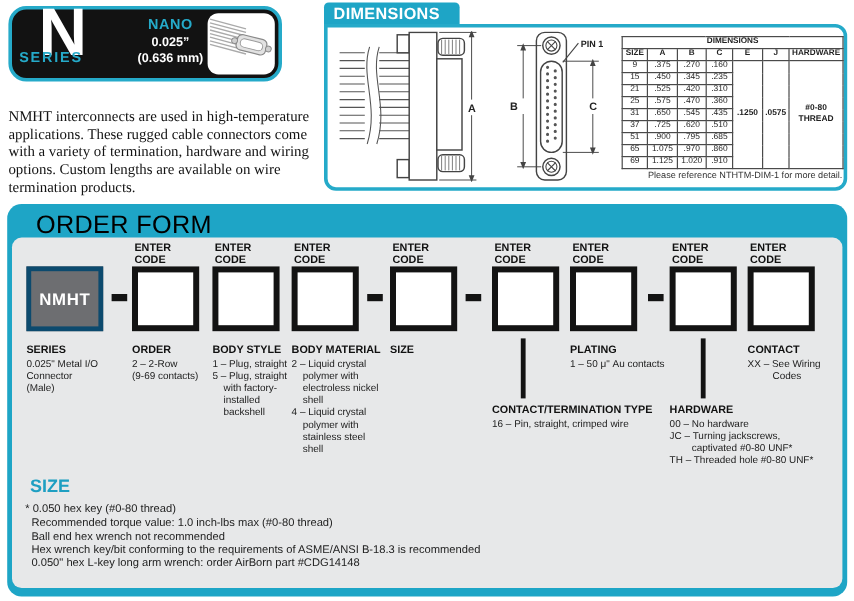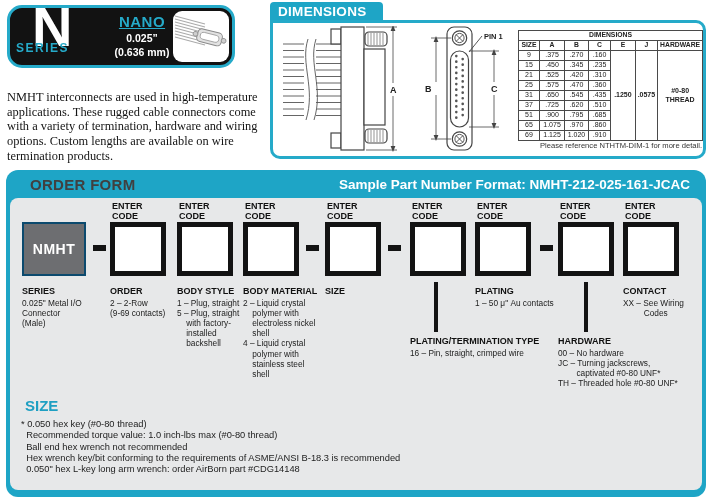--- a/index.html
+++ b/index.html
@@ -4,21 +4,21 @@
 <style>
   html,body{margin:0;padding:0;background:#fff;}
   .page{position:relative;width:712px;height:501px;background:#fff;overflow:hidden;
         font-family:"Liberation Sans",sans-serif;color:#1a1a1a;}
   
   .logo{position:absolute;left:7px;top:5px;width:222px;height:57px;background:#121212;
         border:3px solid #25aac9;border-radius:15px;}
   .logo-n{position:absolute;left:22px;top:-9px;font-size:56px;font-weight:bold;color:#fff;line-height:1;}
   .logo-series{position:absolute;left:6px;top:33px;font-size:12px;font-weight:bold;color:#25aac9;letter-spacing:1.5px;}
   .logo-mid{position:absolute;left:96px;top:5px;width:72px;text-align:center;}
-  .logo-nano{font-size:15px;font-weight:bold;color:#25aac9;letter-spacing:.5px;text-decoration:underline;}
+  .logo-nano{font-size:12px;font-weight:bold;color:#25aac9;letter-spacing:.5px;}
   .logo-pitch{font-size:10.5px;font-weight:bold;color:#fff;margin-top:2px;}
   .logo-img{position:absolute;right:3px;top:3px;width:56px;height:51px;background:#fff;border-radius:9px;}
   
   .intro-title{position:absolute;left:7px;top:70px;font-size:15px;font-weight:bold;color:#1e9fc2;}
   .intro-body{position:absolute;left:7px;top:90px;width:266px;font-family:"Liberation Serif",serif;
               font-size:12.4px;line-height:1.18;color:#141414;}
   
   .dim-tab{position:absolute;left:270px;top:2px;width:113px;height:19px;background:#1ea5c6;
            border-radius:4px 4px 0 0;color:#fff;font-size:13.5px;font-weight:bold;
            padding-left:8px;box-sizing:border-box;line-height:19px;letter-spacing:.3px;}
@@ -31,26 +31,26 @@
   .dim-table th{font-weight:bold;}
   .dim-table td{font-size:7px;}
   .dim-table .mg{font-weight:bold;}
   .c-size{width:24px}.c-a{width:29px}.c-b{width:27px}.c-c{width:27px}.c-e{width:28px}.c-j{width:25px}.c-hw{width:47px}
   .dim-caption{position:absolute;left:243px;top:118px;width:186px;text-align:right;
                font-size:7.6px;color:#333;}
   
   .of-box{position:absolute;left:6px;top:170px;width:700px;height:327px;background:#1ea5c6;
           border-radius:12px;}
   .of-inner{position:absolute;left:4px;right:4px;top:28px;bottom:7px;background:#e7e8e9;border-radius:8px;}
-  .of-title{position:absolute;left:24px;top:6px;font-size:15px;font-weight:bold;color:#404040;letter-spacing:.3px;}
+  .of-title{position:absolute;left:24px;top:6px;font-size:21px;font-weight:normal;color:#000000;letter-spacing:.3px;}
   .of-sample{position:absolute;right:16px;top:7px;font-size:13.5px;font-weight:bold;color:#fff;}
   .ec-label{position:absolute;top:32px;font-size:9px;font-weight:bold;line-height:1.08;white-space:pre-wrap;color:#111;}
   .code-box{position:absolute;top:52px;width:56px;height:54px;background:#fff;border:5px solid #131313;box-sizing:border-box;}
   .series-box{position:absolute;left:16px;top:52px;width:64px;height:54px;background:#6d6e71;
-              border:2px solid #0c4a6e;box-sizing:border-box;color:#fff;font-size:14px;font-weight:bold;
+              border:4px solid #0c4a6e;box-sizing:border-box;color:#fff;font-size:14px;font-weight:bold;
               display:flex;align-items:center;justify-content:center;letter-spacing:.5px;}
   .dash{position:absolute;top:75px;width:13px;height:6px;background:#131313;}
   .vline{position:absolute;top:112px;width:4px;height:50px;background:#131313;}
   .fld{position:absolute;top:116px;}
   .fld-low{top:166px;}
   .fld-title{font-size:9px;font-weight:bold;color:#111;margin-bottom:2px;}
   .fld-body{font-size:8.3px;line-height:1.22;white-space:pre-wrap;color:#222;}
   
   .notes-title{position:absolute;left:19px;top:227px;font-size:15px;font-weight:bold;color:#1e9fc2;}
   .notes-body{position:absolute;left:15px;top:249px;font-size:9.3px;line-height:1.22;
@@ -243,21 +243,20 @@
             <td>1.020</td>
             <td>.910</td>
           </tr>
         </tbody>
     </table>
     <div class="dim-caption">Please reference NTHTM-DIM-1 for more detail.</div>
   </div>
 
   <div class="of-box">
     <div class="of-title">ORDER FORM</div>
-    <div class="of-sample">Sample Part Number Format: NMHT-212-025-161-JCAC</div>
     <div class="of-inner"></div>
 
     <div class="ec-label" style="left:106px">ENTER
 CODE</div>
     <div class="ec-label" style="left:173px">ENTER
 CODE</div>
     <div class="ec-label" style="left:239px">ENTER
 CODE</div>
     <div class="ec-label" style="left:321px">ENTER
 CODE</div>
@@ -323,21 +322,21 @@
     <div class="fld" style="left:469px">
       <div class="fld-title">PLATING</div>
       <div class="fld-body">1 – 50 μ" Au contacts</div>
     </div>
     <div class="fld" style="left:617px">
       <div class="fld-title">CONTACT</div>
       <div class="fld-body">XX – See Wiring
          Codes</div>
     </div>
     <div class="fld fld-low" style="left:404px">
-      <div class="fld-title">PLATING/TERMINATION TYPE</div>
+      <div class="fld-title">CONTACT/TERMINATION TYPE</div>
       <div class="fld-body">16 – Pin, straight, crimped wire</div>
     </div>
     <div class="fld fld-low" style="left:552px">
       <div class="fld-title">HARDWARE</div>
       <div class="fld-body">00 – No hardware
 JC – Turning jackscrews,
         captivated #0-80 UNF*
 TH – Threaded hole #0-80 UNF*</div>
     </div>
 

